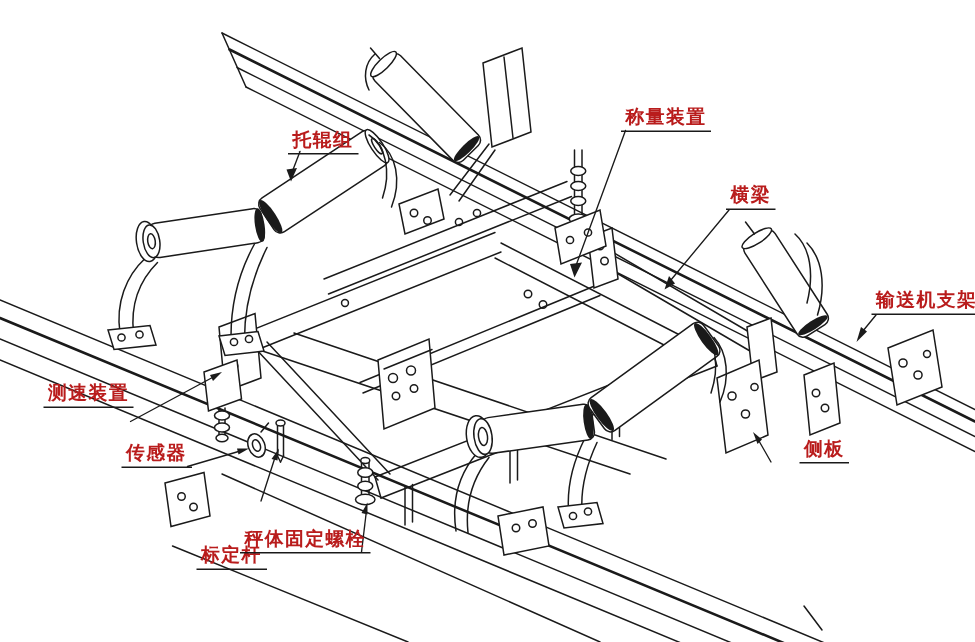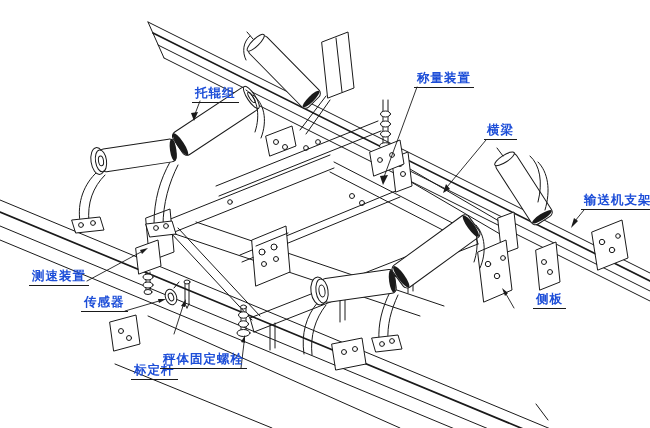--- a/index.html
+++ b/index.html
@@ -1,27 +1,27 @@
 <!DOCTYPE html>
 <html><head>
 <meta charset="utf-8">
 <style>
   html,body{margin:0;padding:0;background:#ffffff;}
   #stage{position:relative;width:650px;height:428px;background:#ffffff;overflow:hidden;
          font-family:"DejaVu Sans",sans-serif;}
   #stage svg{position:absolute;left:0;top:0;}
-  .lbl{position:absolute;font:600 12.5px/1.25 "DejaVu Sans",sans-serif;color:#1d4ed8;
+  .lbl{position:absolute;font:600 12.5px/1.25 "DejaVu Sans",sans-serif;color:#b91c1c;
        letter-spacing:1px;white-space:nowrap;border-bottom:1.3px solid #1a1a1a;
        padding:0 3px 1px 3px;text-align:right;}
   .lbl-tuogun    {left:148px;top:85px;margin-left:44px;}
   .lbl-chengliang{left:414px;top:70px;}
   .lbl-hengliang {left:484px;top:122px;}
   .lbl-shusongji {left:581px;top:192px;}
   .lbl-ceban     {left:533px;top:291px;}
-  .lbl-cesu      {left:29px;top:268px;}
+  .lbl-cesu      {left:29px;top:254px;}
   .lbl-chuanganqi{left:81px;top:294px;}
   .lbl-biaoding  {left:131px;top:317px;margin-top:45px;}
   .lbl-chengti   {left:160px;top:351px;}
 </style>
 </head>
 <body>
 
 <div id="stage">
 
 <svg width="650" height="428" viewBox="0 0 650 428">

